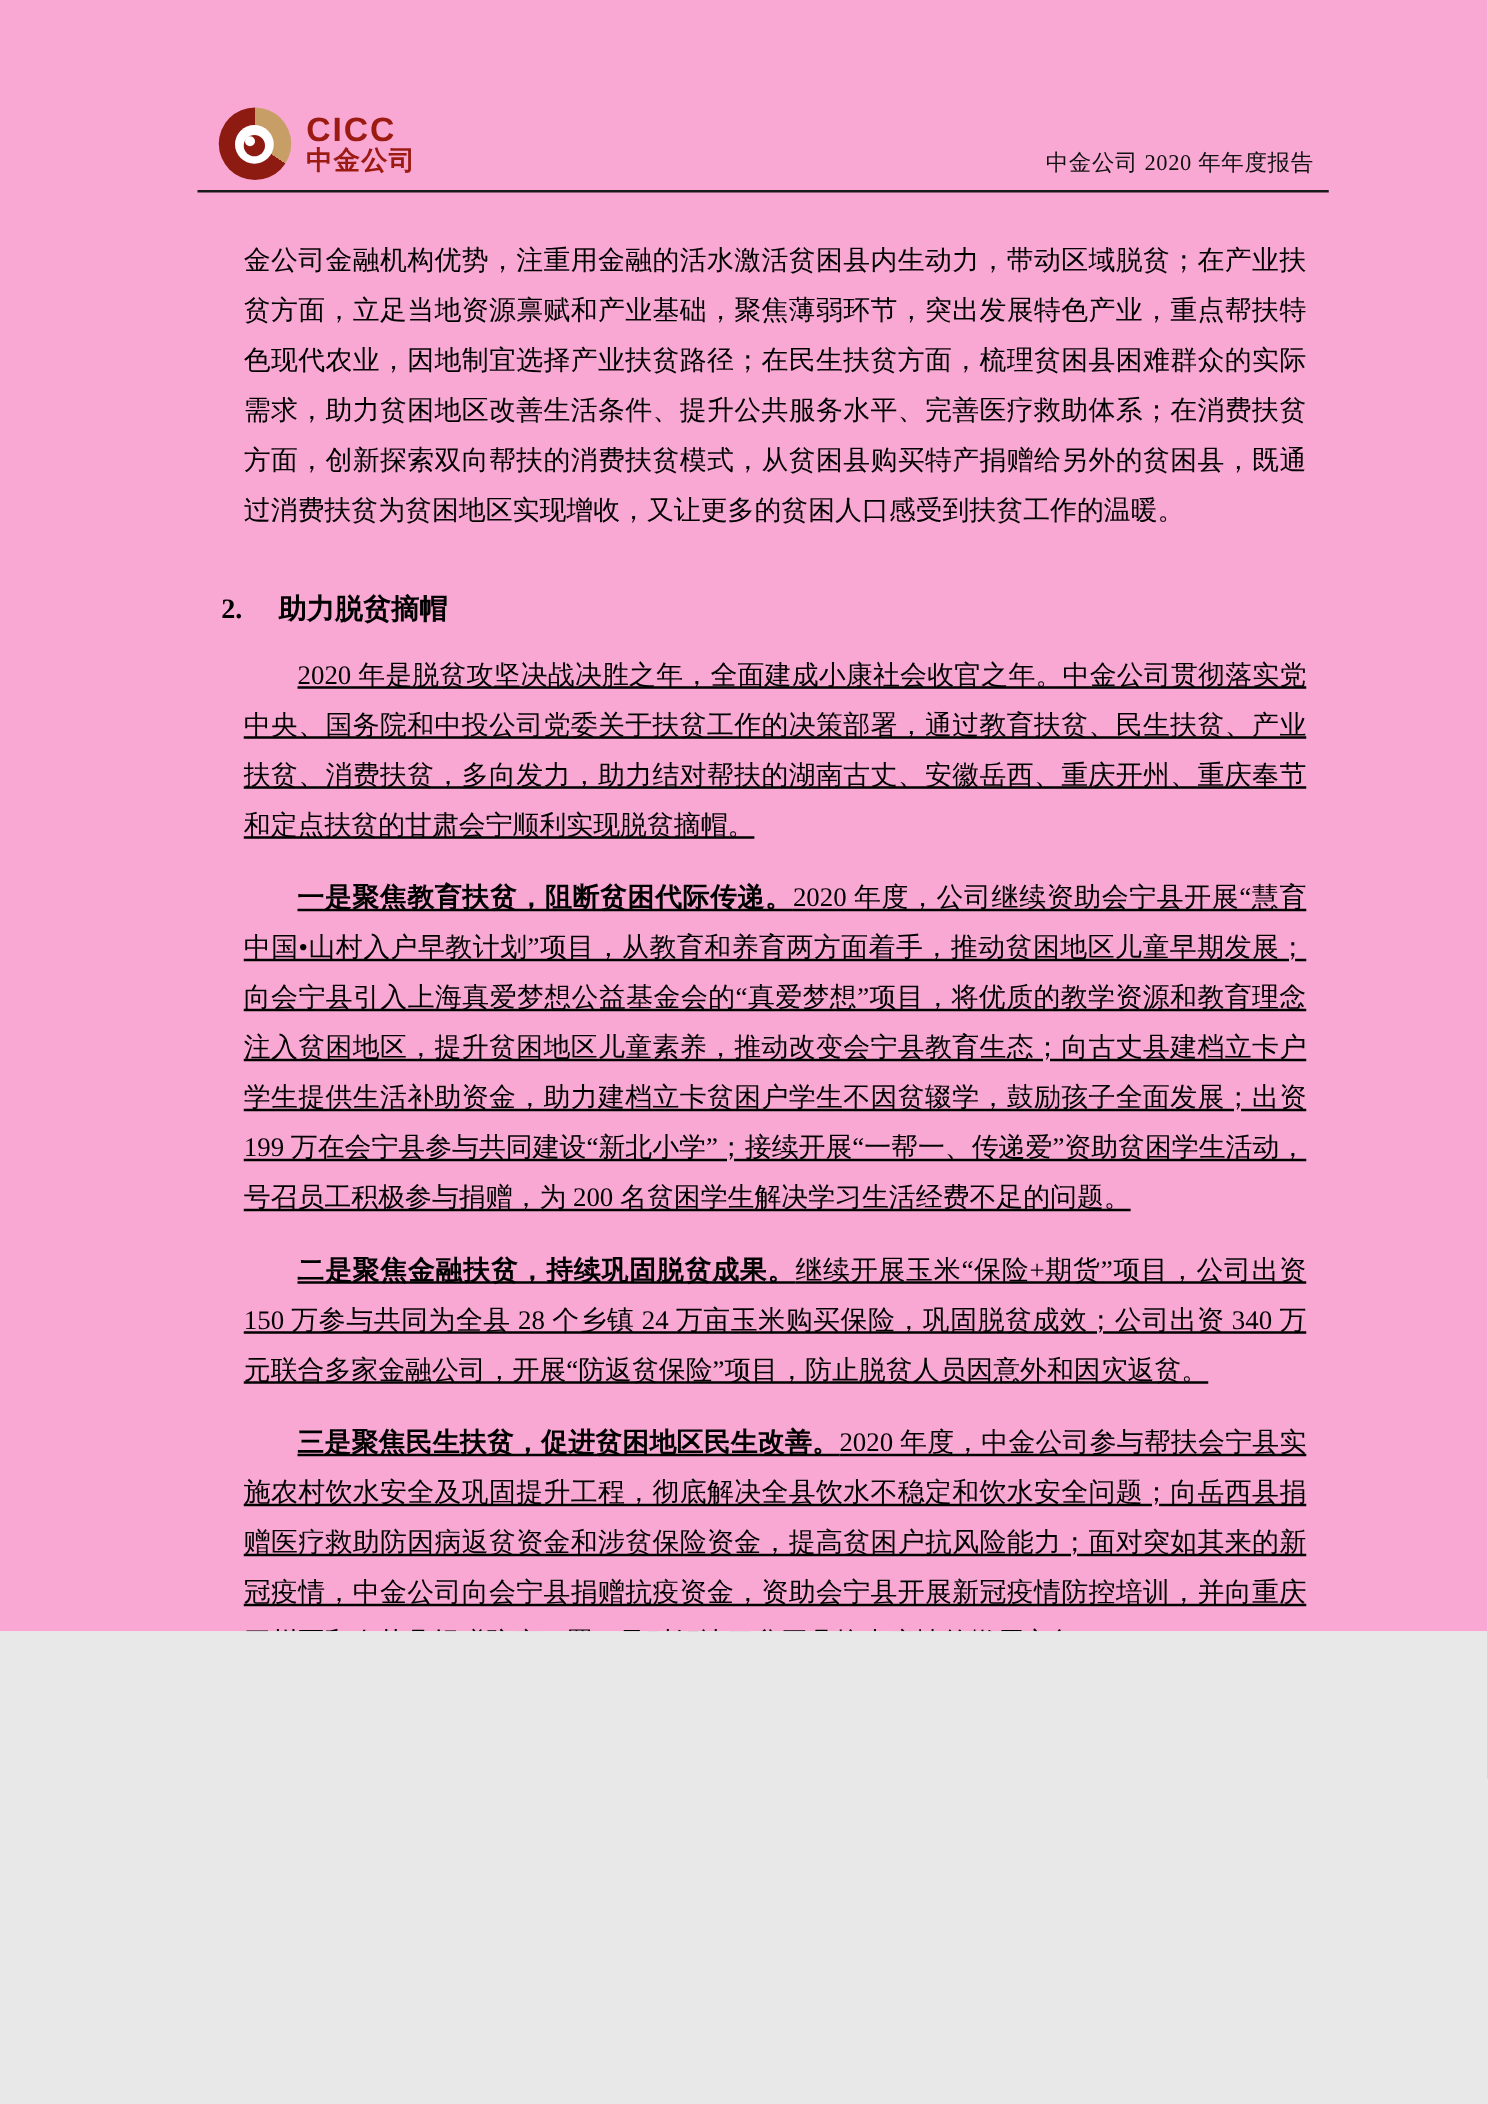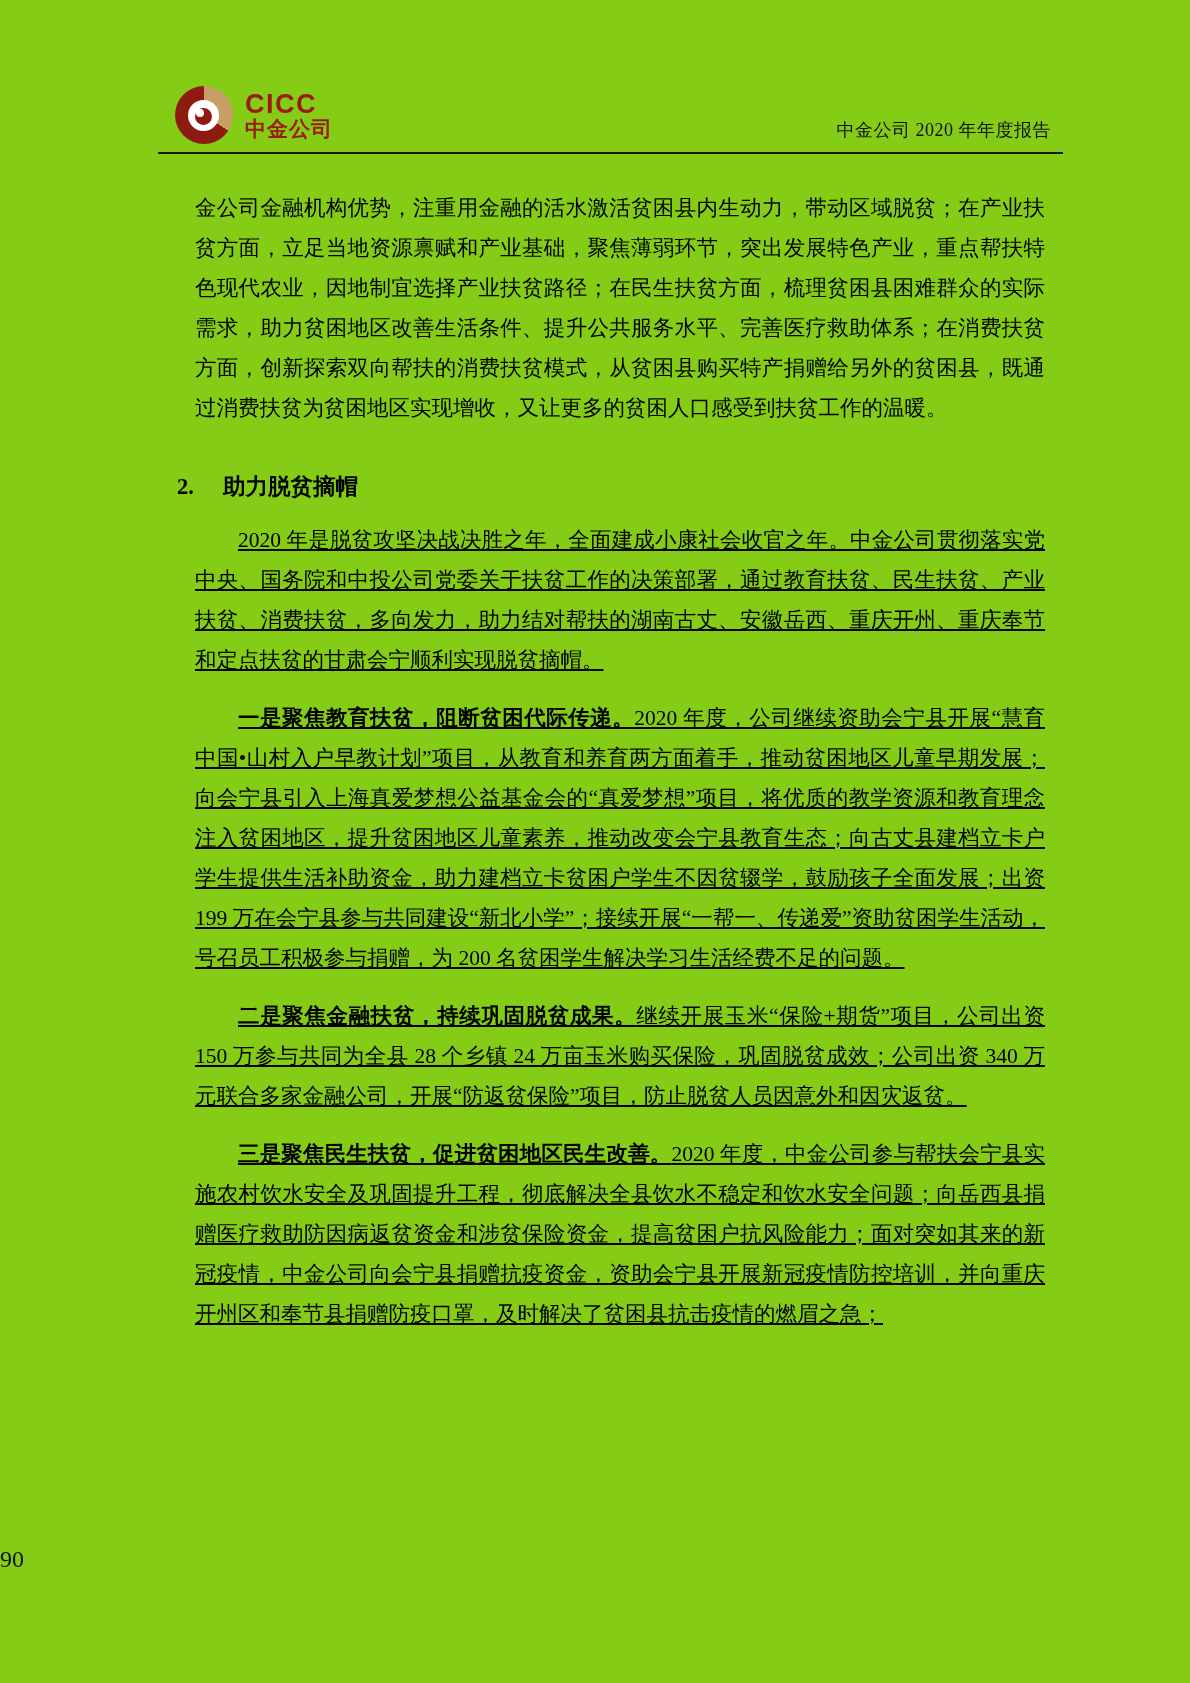--- a/index.html
+++ b/index.html
@@ -1,21 +1,21 @@
 <!DOCTYPE html>
 <html><head>
 <meta charset="utf-8">
 <style>
   * { margin: 0; padding: 0; box-sizing: border-box; }
   html, body { background: #e8e8e8; }
   .page {
     position: relative;
     width: 1190px;
-    height: 1683px;
-    background: #84cc16;
+    height: 1305px;
+    background: #f9a8d4;
     margin: 0 auto;
     overflow: hidden;
     font-family: "Liberation Serif", "DejaVu Serif", serif;
     color: #000;
   }
 
   
   .header { position: absolute; top: 0; left: 0; right: 0; height: 160px; }
   .logo { position: absolute; left: 175px; top: 86px; display: flex; align-items: center; }
   .logo-mark {

